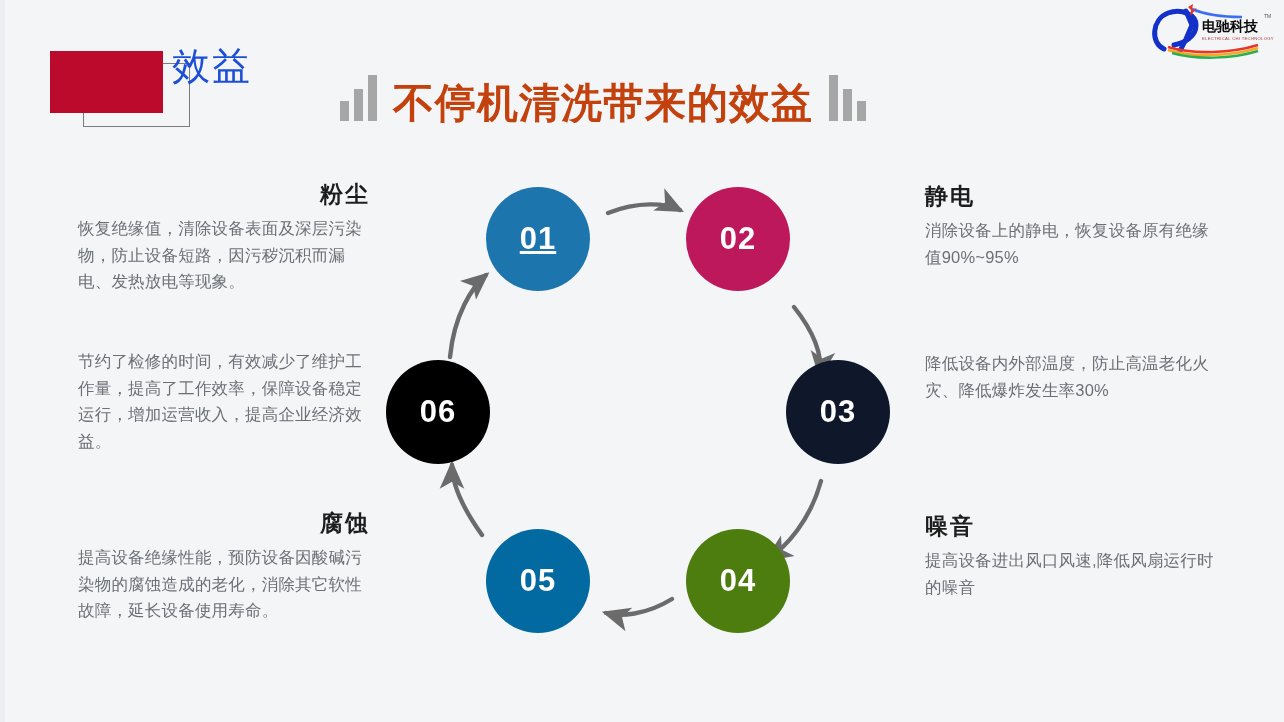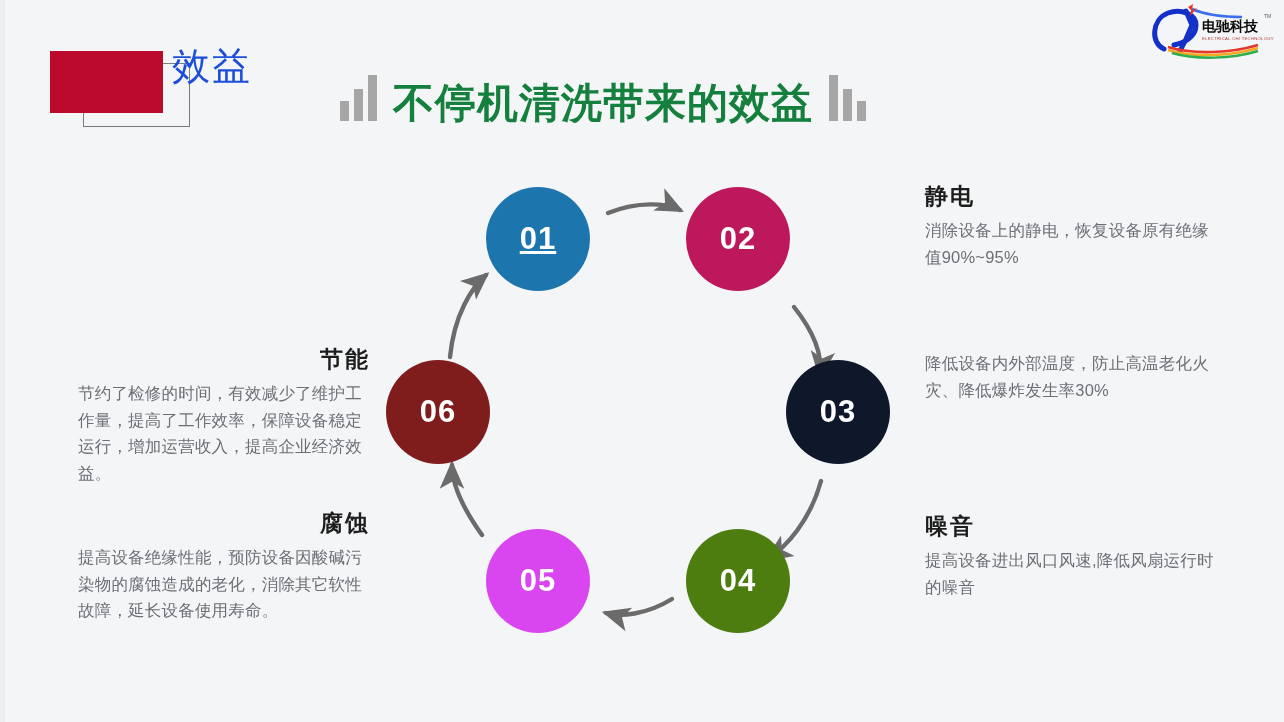--- a/index.html
+++ b/index.html
@@ -22,21 +22,21 @@
 
   .title-block{position:absolute;left:340px;top:60px;height:68px;display:flex;align-items:flex-end;}
   .bars{display:flex;align-items:flex-end;gap:5px;height:46px;margin-bottom:7px;}
   .bars span{width:9px;background:#a6a6a6;display:block;}
   .bars.asc span:nth-child(1){height:20px;}
   .bars.asc span:nth-child(2){height:32px;}
   .bars.asc span:nth-child(3){height:46px;}
   .bars.desc span:nth-child(1){height:46px;}
   .bars.desc span:nth-child(2){height:32px;}
   .bars.desc span:nth-child(3){height:20px;}
-  .title-text{font-size:41px;font-weight:bold;color:#15803d;letter-spacing:1px;
+  .title-text{font-size:41px;font-weight:bold;color:#c2410c;letter-spacing:1px;
               line-height:1;margin:0 16px 4px 16px;white-space:nowrap;}
 
   
   .logo{position:absolute;right:6px;top:3px;width:132px;height:56px;}
 
   
   .diagram{position:absolute;left:370px;top:165px;width:540px;height:500px;}
   .circle{position:absolute;border-radius:50%;display:flex;align-items:center;
           justify-content:center;color:#ffffff;font-weight:bold;font-size:31px;
           letter-spacing:1px;}
@@ -121,26 +121,29 @@
         <path d="M302 434 C276 450, 250 452, 236 448"></path>
         <path d="M112 370 C92 342, 82 318, 82 300"></path>
         <path d="M80 192 C84 150, 102 122, 116 110"></path>
       </g>
     </svg>
 
     <div class="circle c1" style="background: rgb(29, 117, 174); text-decoration: underline;">01</div>
     <div class="circle c2" style="background: #be185d;">02</div>
     <div class="circle c3" style="background: #0f172a;">03</div>
     <div class="circle c4" style="background: #4d7c0f;">04</div>
-    <div class="circle c5" style="background: #d946ef;">05</div>
-    <div class="circle c6" style="background: #7f1d1d;">06</div>
+    <div class="circle c5" style="background: #0369a1;">05</div>
+    <div class="circle c6" style="background: #000000;">06</div>
   </div>
 
+  <div class="blk left-blk lb1">
+    <div class="h">粉尘</div>
+    <div class="p">恢复绝缘值，清除设备表面及深层污染物，防止设备短路，因污秽沉积而漏电、发热放电等现象。</div>
+  </div>
   <div class="blk left-blk lb2">
-    <div class="h">节能</div>
     <div class="p">节约了检修的时间，有效减少了维护工作量，提高了工作效率，保障设备稳定运行，增加运营收入，提高企业经济效益。</div>
   </div>
   <div class="blk left-blk lb3">
     <div class="h">腐蚀</div>
     <div class="p">提高设备绝缘性能，预防设备因酸碱污染物的腐蚀造成的老化，消除其它软性故障，延长设备使用寿命。</div>
   </div>
 
   <div class="blk right-blk rb1">
     <div class="h">静电</div>
     <div class="p">消除设备上的静电，恢复设备原有绝缘值90%~95%</div>

